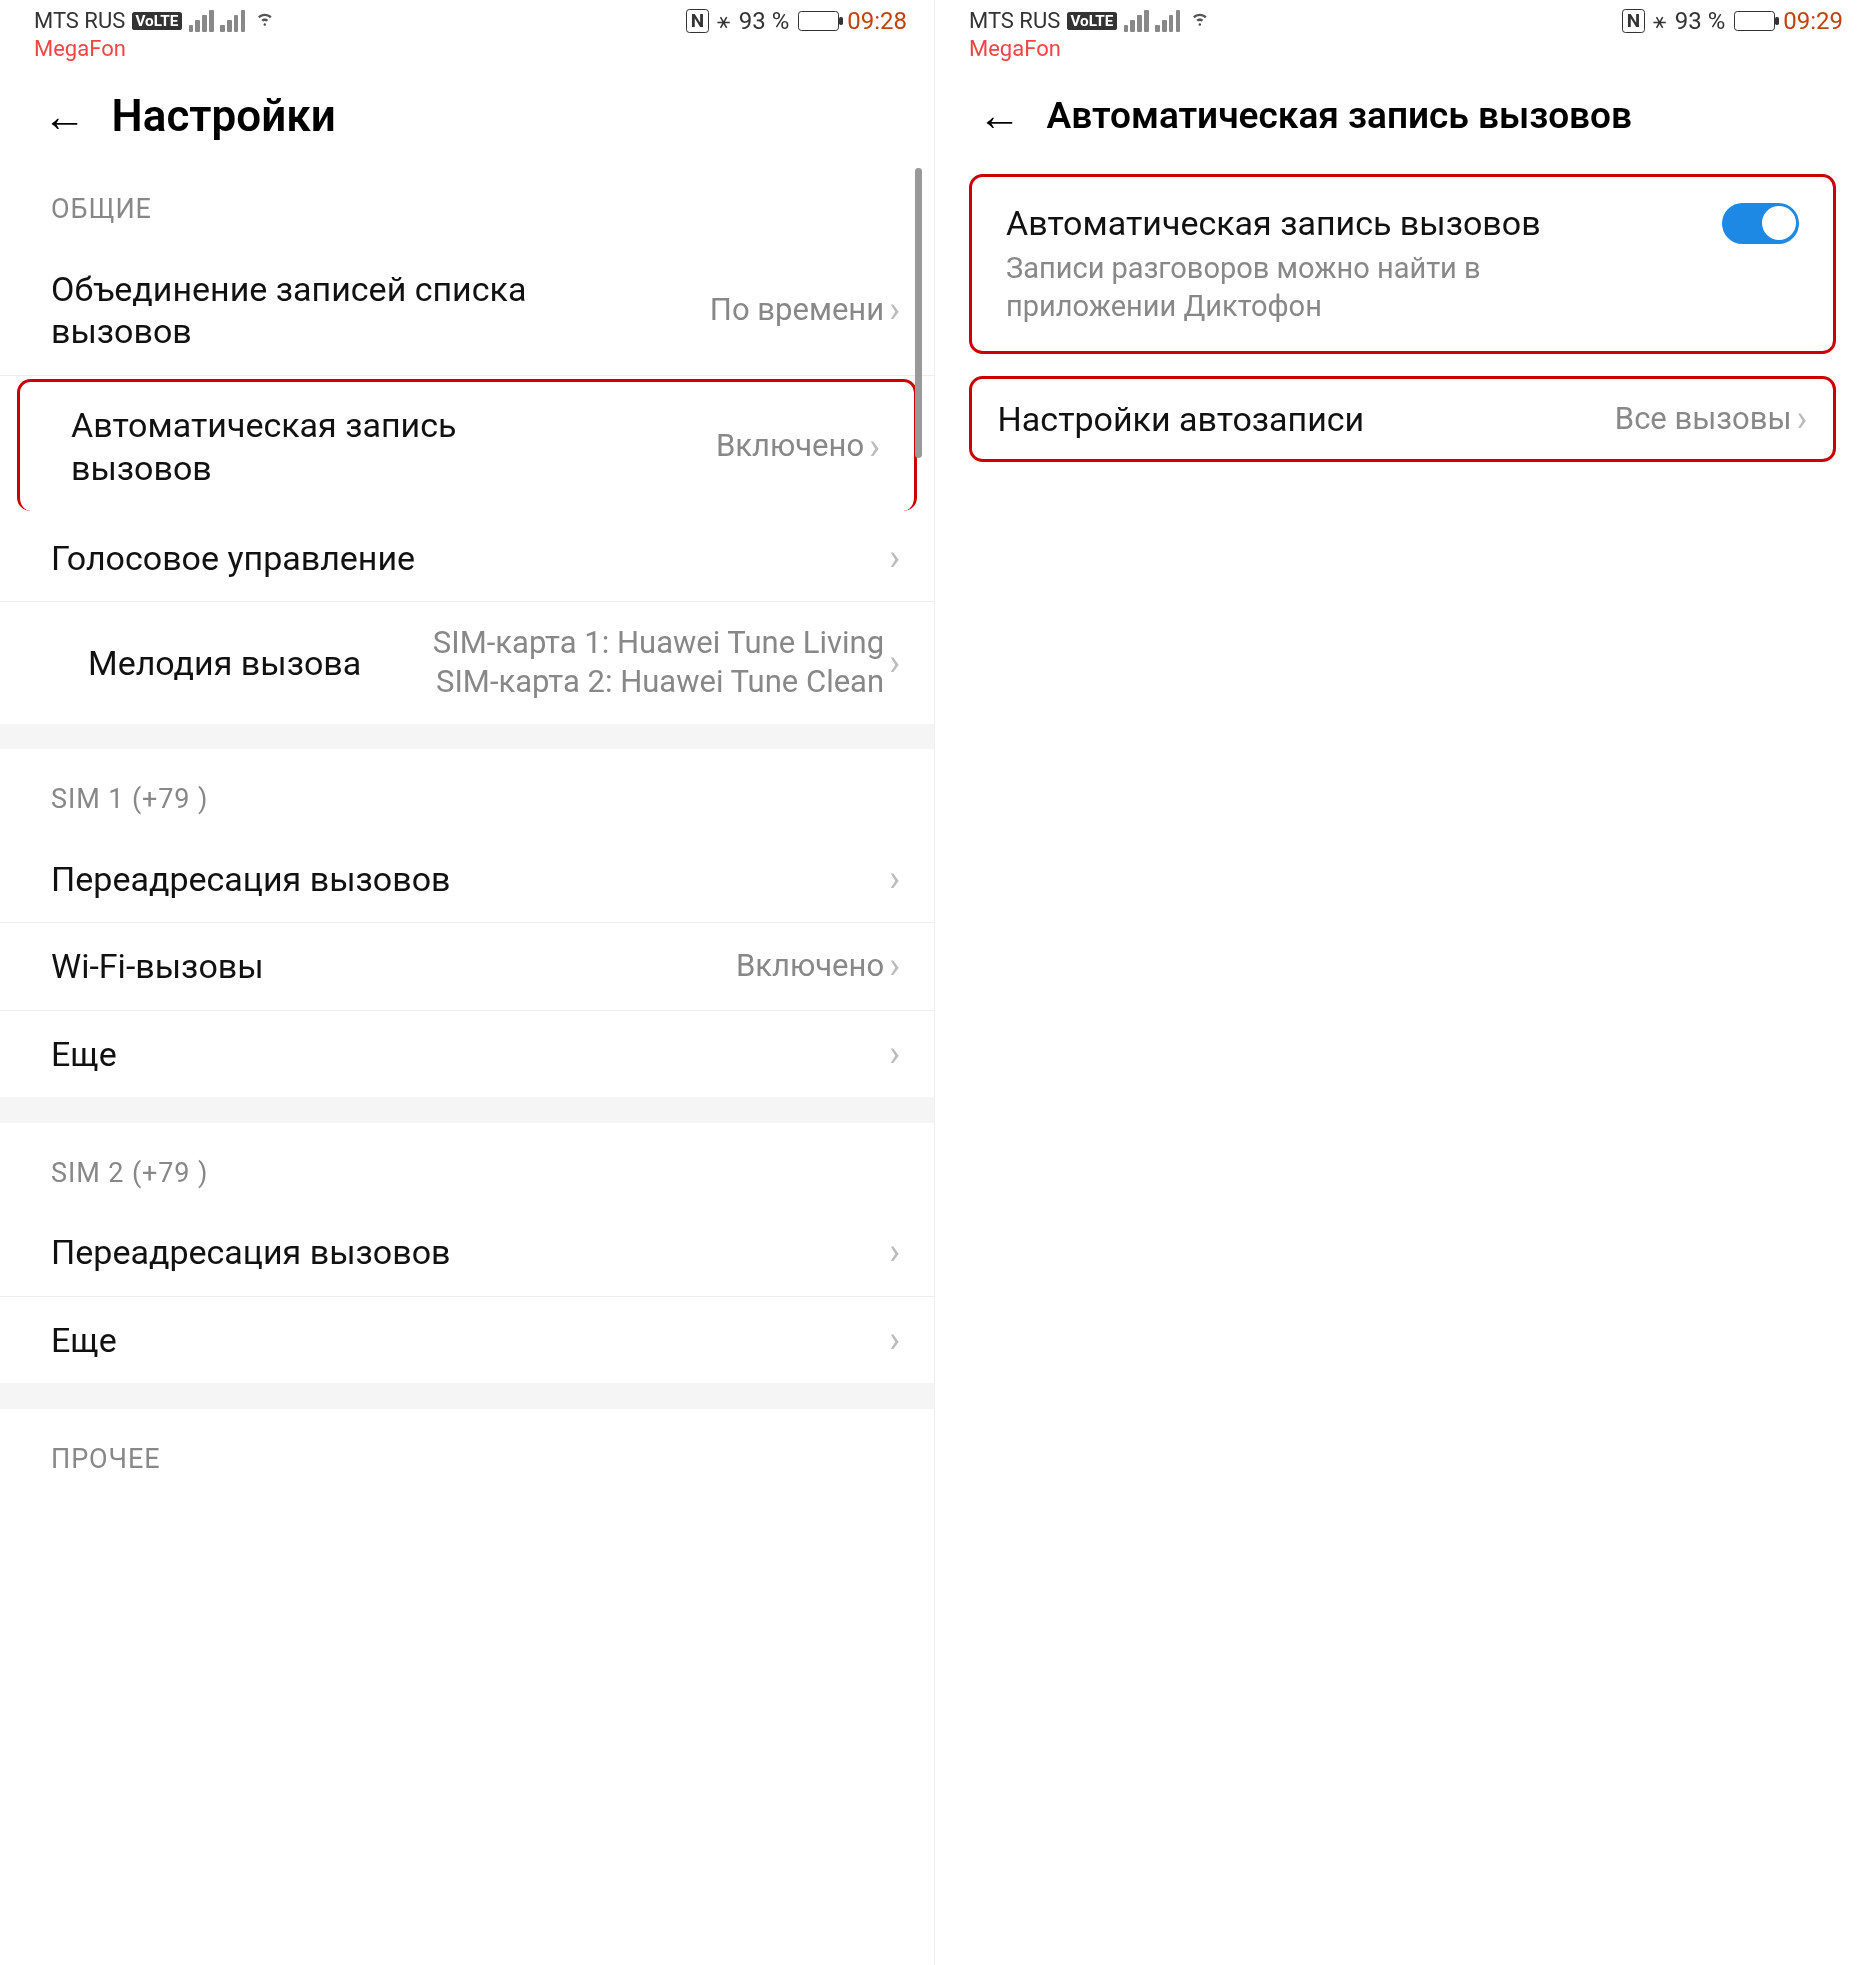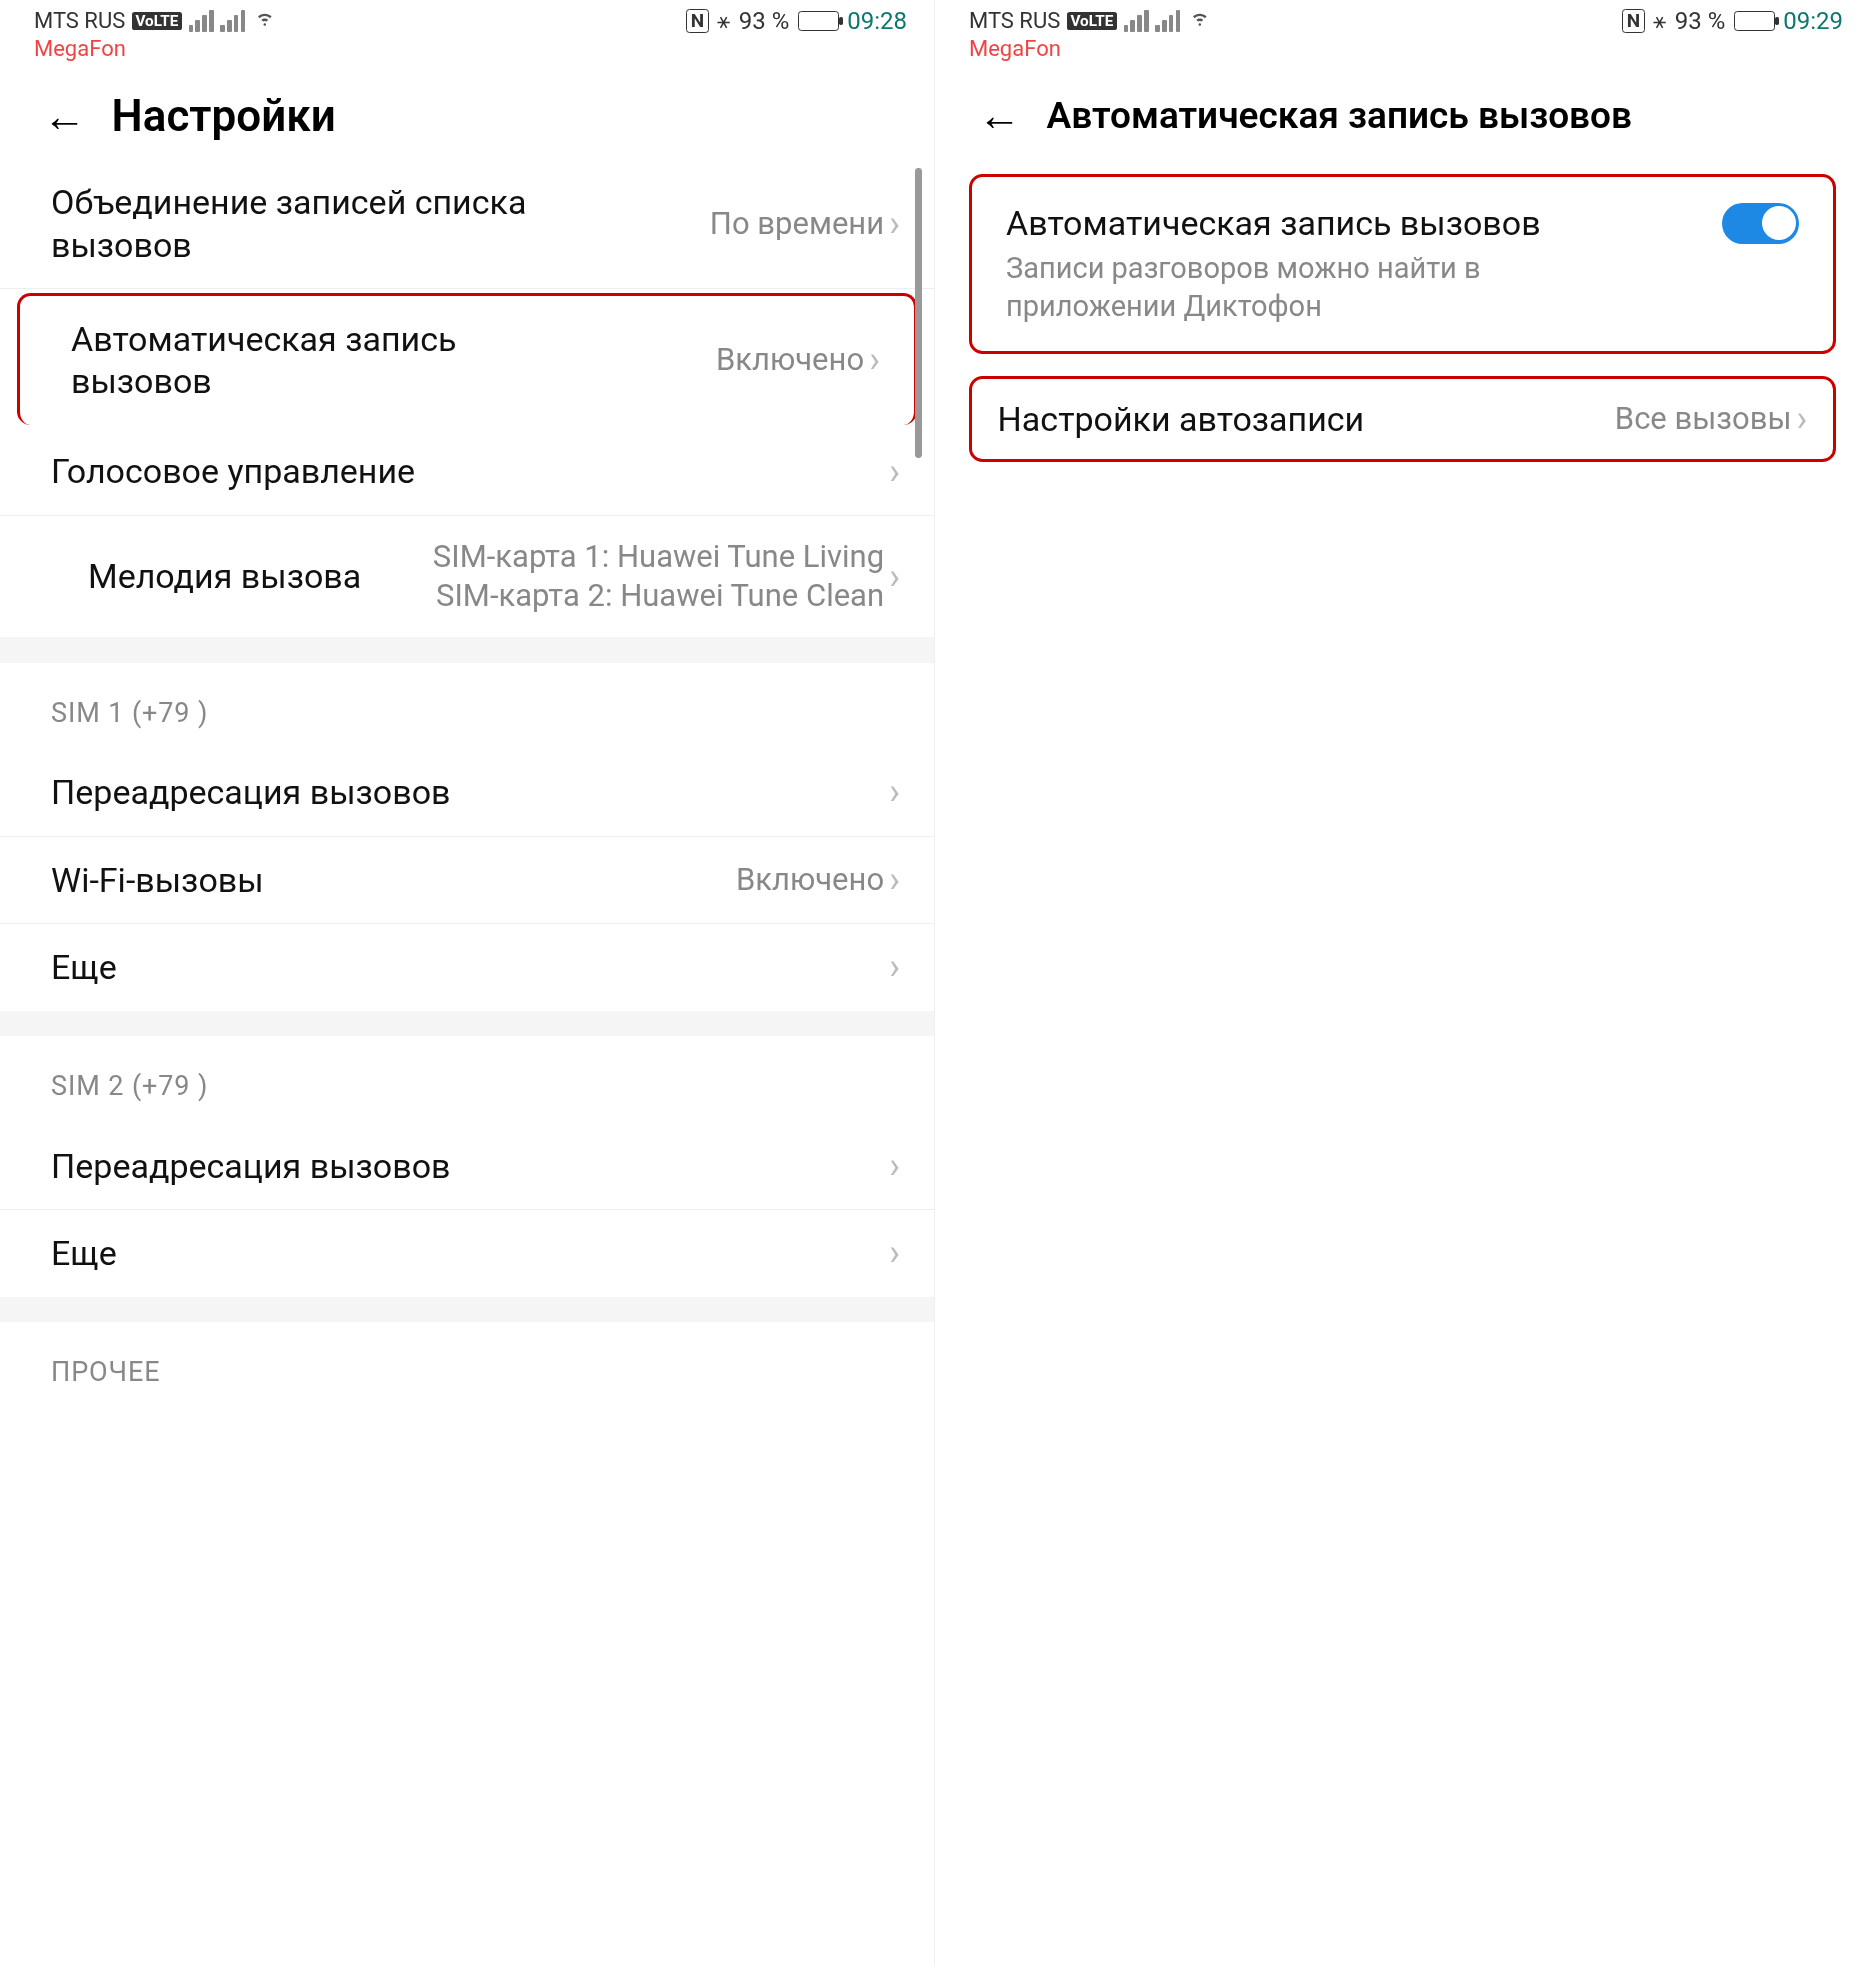--- a/index.html
+++ b/index.html
@@ -40,21 +40,21 @@
   .status-right { display: flex; align-items: center; gap: 8.5px; }
   .signal-bars { display: inline-flex; align-items: flex-end; gap: 2.6px; }
   .bar { width: 4.3px; background: #888; border-radius: 0.9px; }
   .bar1 { height: 6.8px; } .bar2 { height: 12px; } .bar3 { height: 17px; } .bar4 { height: 22px; }
   .wifi-icon { width: 25.6px; height: 20.4px; }
   .nfc-icon { font-weight: bold; border: 1.7px solid #333; border-radius: 3.4px; padding: 0 3.4px; font-size: 19px; display: inline-flex; align-items: center; height: 24px; }
   .bt { font-size: 22px; }
   .battery { width: 41px; height: 20.4px; border: 1.7px solid #333; border-radius: 3.4px; position: relative; }
   .battery::after { content: ""; position: absolute; right: -5.1px; top: 5.1px; width: 3.4px; height: 8.5px; background: #333; border-radius: 1.7px; }
   .battery-fill { background: #333; height: 100%; width: 80%; }
-  .time { font-size: 24px; color: #0f766e; }
+  .time { font-size: 24px; color: #c2410c; }
   .header {
     display: flex;
     align-items: center;
     gap: 25.6px;
     padding: 25.6px 43px 17px 43px;
   }
   .back-arrow { font-size: 43px; font-weight: 300; cursor: pointer; }
   .page-title { font-size: 44px; font-weight: 600; }
   .page-title-small { font-size: 37px; font-weight: 600; }
   .content { padding: 0 0 0 0; position: relative; }
@@ -129,20 +129,21 @@
   </div>
 
   <div class="header">
     <span class="back-arrow">←</span>
     <span class="page-title">Настройки</span>
   </div>
 
   <div class="content">
     <div class="scroll-indicator"></div>
 
+    <div class="section-header">ОБЩИЕ</div>
 
     <div class="row">
       <span class="row-label">Объединение записей списка вызовов</span>
       <div class="row-right">
         <span class="row-value">По времени</span>
         <span class="chevron">›</span>
       </div>
     </div>
 
     <div class="row highlight-red" style="margin: 3.4px 17px; border-bottom:none;">

